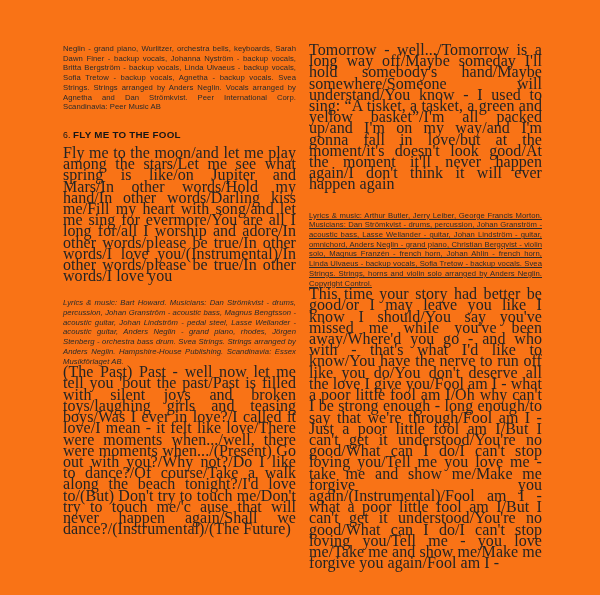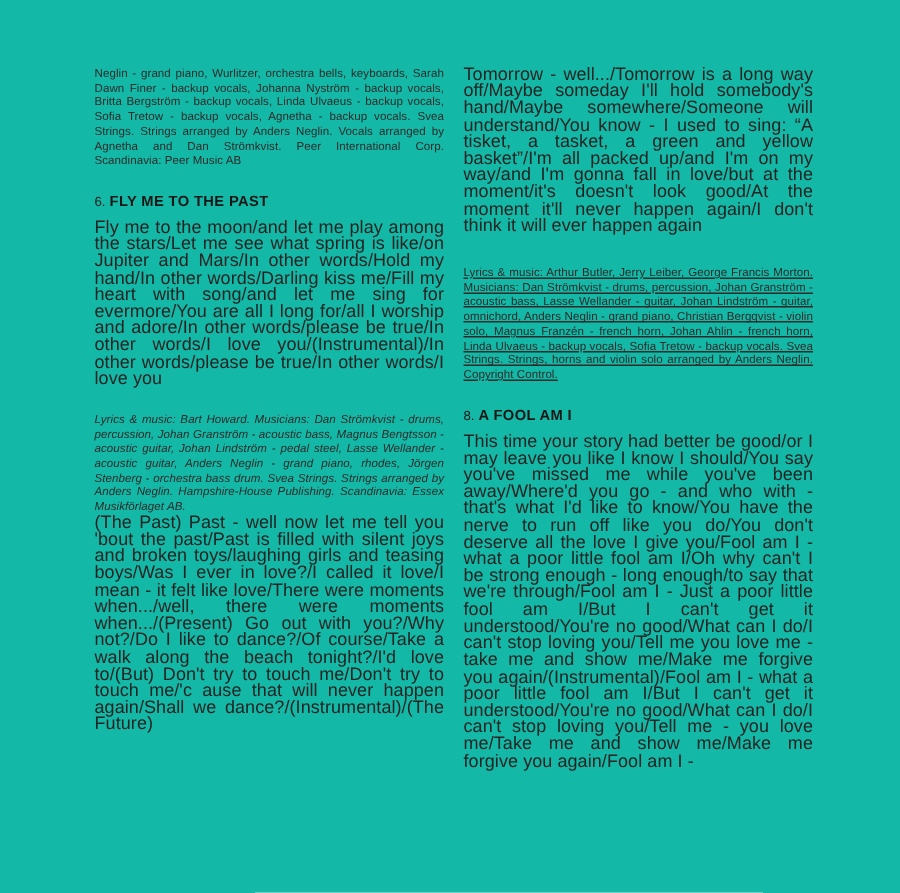--- a/index.html
+++ b/index.html
@@ -14,33 +14,34 @@
     font-family: "Liberation Sans", sans-serif;
     color: #222222;
   }
   .page {
     box-sizing: border-box;
     width: 600px;
     height: 595px;
     padding: 44px 0 0 63px;
     display: flex;
     gap: 13px;
-    background: #14b8a6;
+    background: #f97316;
   }
   .column {
     width: 233px;
     flex: 0 0 233px;
   }
   .lyrics {
     margin: 0;
-    font-size: 12px;
+    font-size: 16px;
     line-height: 11.2px;
     text-align: justify;
     letter-spacing: 0.05px;
     color: #242424;
+    font-family: Liberation Serif, serif;
   }
   .credits {
     margin: 0;
     font-size: 7.7px;
     line-height: 9.7px;
     text-align: justify;
     letter-spacing: 0.05px;
     color: #2b2b2b;
   }
   .track-heading {
@@ -65,40 +66,36 @@
 <body>
 
 <div class="page">
 
   <div class="column">
 
     <p class="credits">Neglin - grand piano, Wurlitzer, orchestra bells, keyboards, Sarah Dawn Finer - backup vocals, Johanna Nyström - backup vocals, Britta Bergström - backup vocals, Linda Ulvaeus - backup vocals, Sofia Tretow - backup vocals, Agnetha - backup vocals. Svea Strings. Strings arranged by Anders Neglin. Vocals arranged by Agnetha and Dan Strömkvist. Peer International Corp. Scandinavia: Peer Music AB</p>
 
     <div class="track-heading">
       <span class="track-number">6.</span>
-      <span class="track-title">FLY ME TO THE PAST</span>
+      <span class="track-title">FLY ME TO THE FOOL</span>
     </div>
 
     <p class="lyrics">Fly me to the moon/and let me play among the stars/Let me see what spring is like/on Jupiter and Mars/In other words/Hold my hand/In other words/Darling kiss me/Fill my heart with song/and let me sing for evermore/You are all I long for/all I worship and adore/In other words/please be true/In other words/I love you/(Instrumental)/In other words/please be true/In other words/I love you</p>
 
     <p class="credits mt-credits">Lyrics &amp; music: Bart Howard. Musicians: Dan Strömkvist - drums, percussion, Johan Granström - acoustic bass, Magnus Bengtsson - acoustic guitar, Johan Lindström - pedal steel, Lasse Wellander - acoustic guitar, Anders Neglin - grand piano, rhodes, Jörgen Stenberg - orchestra bass drum. Svea Strings. Strings arranged by Anders Neglin. Hampshire-House Publishing. Scandinavia: Essex Musikförlaget AB.</p>
 
 
     <p class="lyrics">(The Past) Past - well now let me tell you 'bout the past/Past is filled with silent joys and broken toys/laughing girls and teasing boys/Was I ever in love?/I called it love/I mean - it felt like love/There were moments when.../well, there were moments when.../(Present) Go out with you?/Why not?/Do I like to dance?/Of course/Take a walk along the beach tonight?/I'd love to/(But) Don't try to touch me/Don't try to touch me/'c ause that will never happen again/Shall we dance?/(Instrumental)/(The Future)</p>
 
   </div>
 
   <div class="column">
 
     <p class="lyrics">Tomorrow - well.../Tomorrow is a long way off/Maybe someday I'll hold somebody's hand/Maybe somewhere/Someone will understand/You know - I used to sing: “A tisket, a tasket, a green and yellow basket”/I'm all packed up/and I'm on my way/and I'm gonna fall in love/but at the moment/it's doesn't look good/At the moment it'll never happen again/I don't think it will ever happen again</p>
 
     <p class="credits mt-credits-right">Lyrics &amp; music: Arthur Butler, Jerry Leiber, George Francis Morton. Musicians: Dan Strömkvist - drums, percussion, Johan Granström - acoustic bass, Lasse Wellander - guitar, Johan Lindström - guitar, omnichord, Anders Neglin - grand piano, Christian Bergqvist - violin solo, Magnus Franzén - french horn, Johan Ahlin - french horn, Linda Ulvaeus - backup vocals, Sofia Tretow - backup vocals. Svea Strings. Strings, horns and violin solo arranged by Anders Neglin. Copyright Control.</p>
 
-    <div class="track-heading">
-      <span class="track-number">8.</span>
-      <span class="track-title">A FOOL AM I</span>
-    </div>
 
     <p class="lyrics">This time your story had better be good/or I may leave you like I know I should/You say you've missed me while you've been away/Where'd you go - and who with - that's what I'd like to know/You have the nerve to run off like you do/You don't deserve all the love I give you/Fool am I - what a poor little fool am I/Oh why can't I be strong enough - long enough/to say that we're through/Fool am I - Just a poor little fool am I/But I can't get it understood/You're no good/What can I do/I can't stop loving you/Tell me you love me - take me and show me/Make me forgive you again/(Instrumental)/Fool am I - what a poor little fool am I/But I can't get it understood/You're no good/What can I do/I can't stop loving you/Tell me - you love me/Take me and show me/Make me forgive you again/Fool am I -</p>
 
   </div>
 
 </div>
 
 </body></html>

